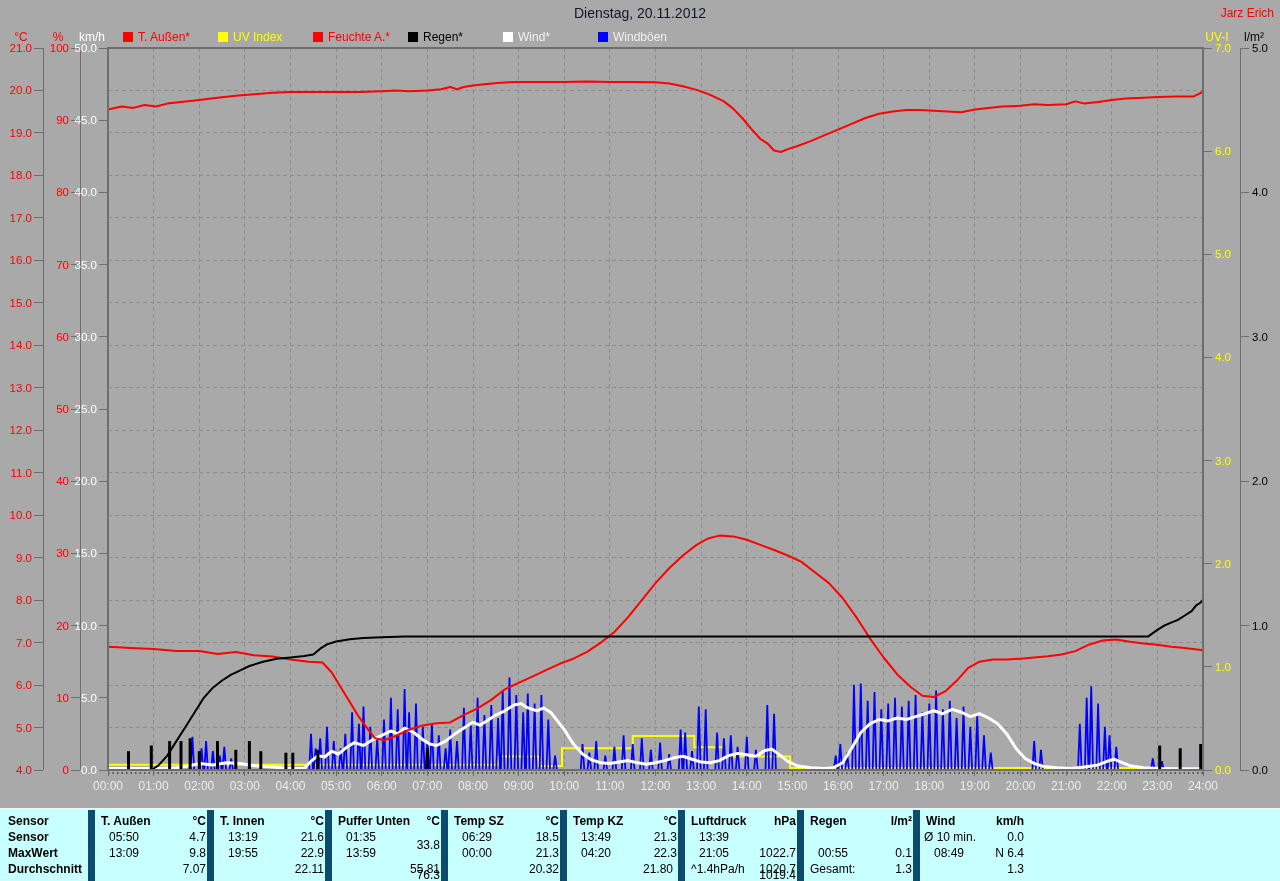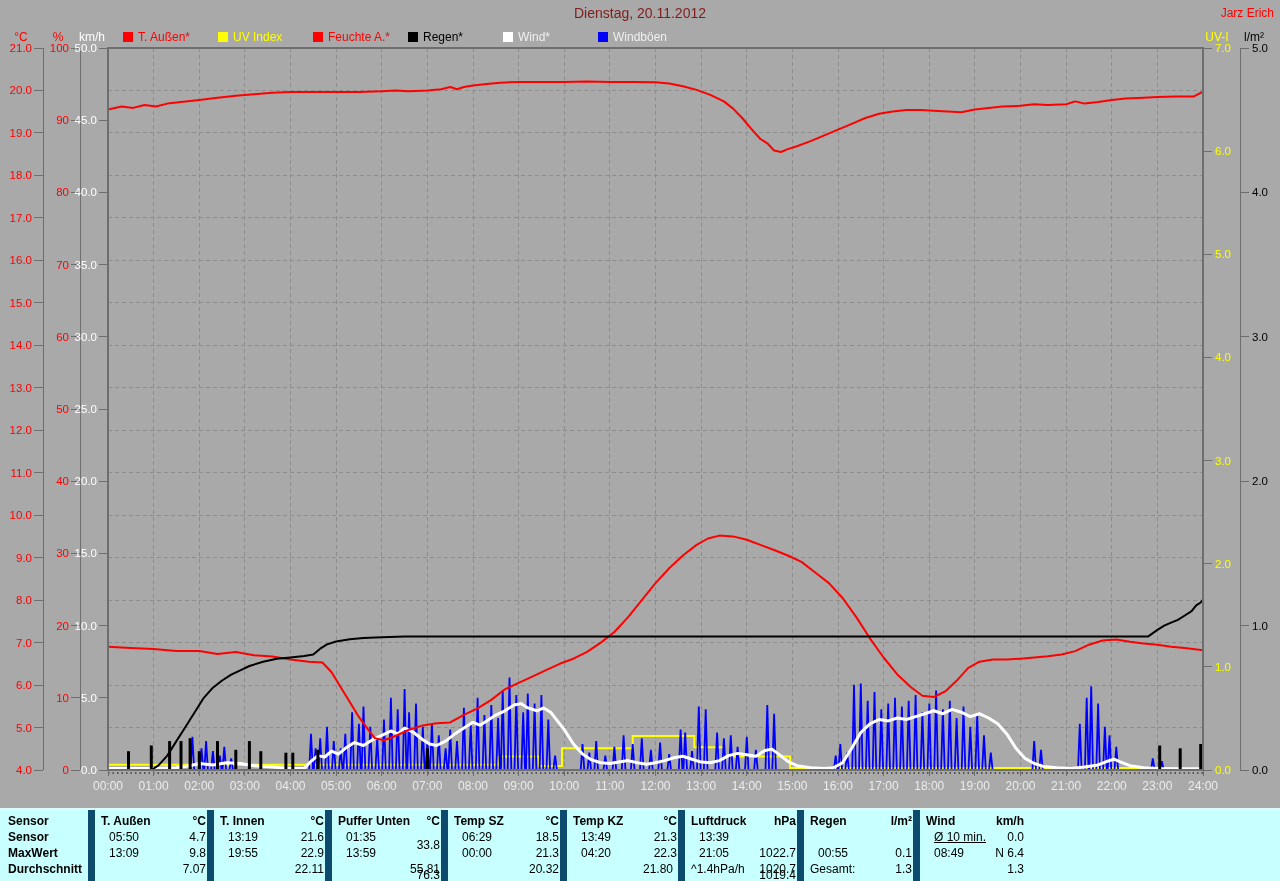--- a/index.html
+++ b/index.html
@@ -1,20 +1,20 @@
 <!DOCTYPE html>
 <html><head>
 <meta charset="utf-8">
 <style>
   html,body{margin:0;padding:0;background:#a9a9a9;}
   .app{position:relative;width:1280px;height:881px;background:#a9a9a9;overflow:hidden;
        font-family:"Liberation Sans",sans-serif;}
   .titlebar{position:absolute;top:0;left:0;width:100%;height:24px;}
   .title{position:absolute;top:5px;left:0;width:100%;text-align:center;
-         color:#7f1d1d;font-size:14px;}
+         color:#0f172a;font-size:14px;}
   .watermark{position:absolute;top:6px;right:6px;color:#ff0000;font-size:12px;}
   #chart{position:absolute;top:0;left:0;}
   .legend-item{position:absolute;top:30px;height:12px;font-size:12px;white-space:nowrap;}
   .swatch{display:inline-block;width:10px;height:10px;vertical-align:-1px;margin-right:5px;}
   .grid{stroke:#8d8d8d;stroke-dasharray:4 3;shape-rendering:crispEdges;}
   .axisline{stroke:#6e6e6e;stroke-width:1;shape-rendering:crispEdges;}
   .ticktext{font-family:"Liberation Sans",sans-serif;font-size:11.5px;}
   .unittext{font-family:"Liberation Sans",sans-serif;font-size:12px;}
   .xlab{font-family:"Liberation Sans",sans-serif;font-size:12px;fill:#ececec;}
   #datatable{position:absolute;left:0;top:808px;width:1280px;height:71px;background:#c8ffff;
@@ -342,21 +342,21 @@
         <span class="tcell" style="top: 20px; left: 14px;"></span>
         <span class="tcell" style="top: 20px; right: 8px;"></span>
         <span class="tcell" style="top: 36px; left: 14px;">00:55</span>
         <span class="tcell" style="top: 36px; right: 8px;">0.1</span>
         <span class="tcell" style="top: 52px; left: 6px;">Gesamt:</span>
         <span class="tcell" style="top: 52px; right: 8px;">1.3</span>
       </div>
       <div class="tgroup" style="left: 913px; width: 112px;">
         <span class="tcell b" style="top: 4px; left: 6px;">Wind</span>
         <span class="tcell b" style="top: 4px; right: 8px;">km/h</span>
-        <span class="tcell" style="top: 20px; left: 14px; text-decoration: underline;">Ø 10 min.</span>
+        <span class="tcell" style="top: 20px; left: 4px;">Ø 10 min.</span>
         <span class="tcell" style="top: 20px; right: 8px;">0.0</span>
         <span class="tcell" style="top: 36px; left: 14px;">08:49</span>
         <span class="tcell" style="top: 36px; right: 8px;">N 6.4</span>
         <span class="tcell" style="top: 52px; left: 6px;"></span>
         <span class="tcell" style="top: 52px; right: 8px;">1.3</span>
       </div>
     </div>
 </div>
 
 </body></html>

